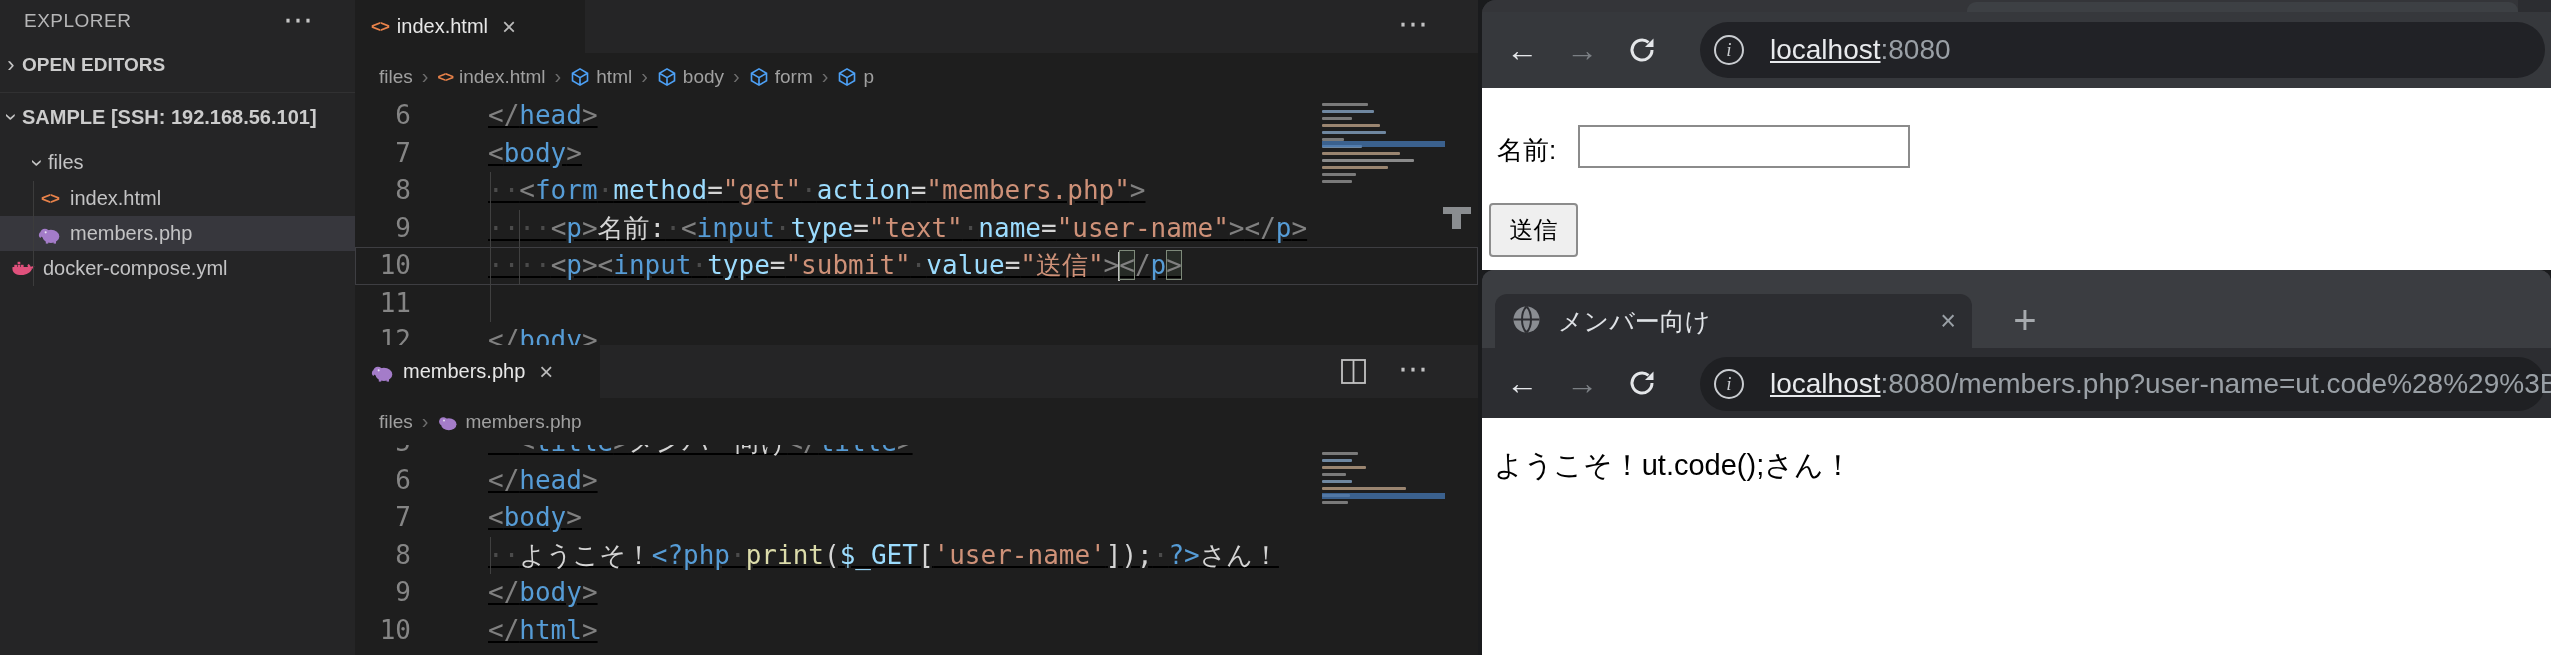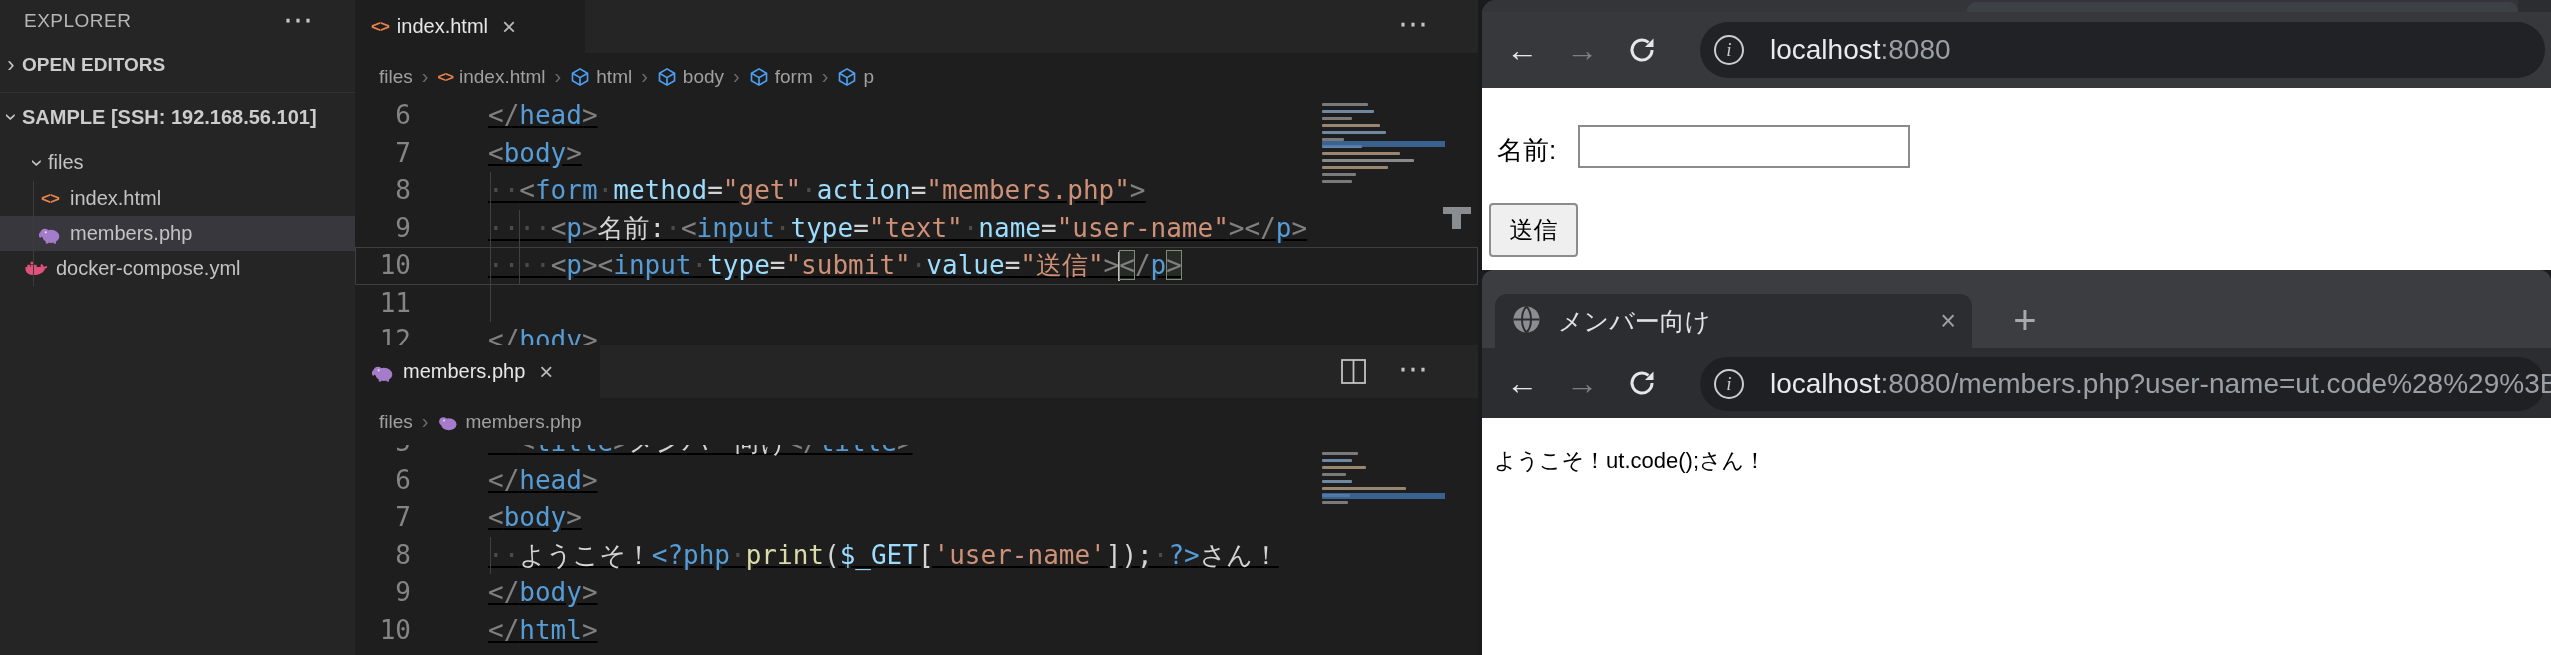--- a/index.html
+++ b/index.html
@@ -65,21 +65,21 @@
   .bwin{left:4px;width:1069px;overflow:hidden;}
   #bwin1{top:0;height:270px;border-radius:14px 0 0 0;background:#343539;}
   #bwin2{top:270px;height:385px;border-radius:12px 12px 0 0;background:#3b3d41;}
   .nav-arrow{font-size:32px;color:#e4e6e9;}
   .nav-arrow.dis{color:#7b7f84;}
   .pill{background:#212226;border-radius:28px;display:flex;align-items:center;}
   .info-badge{width:30px;height:30px;border-radius:50%;border:2.5px solid #c9ccd0;color:#c9ccd0;
               display:flex;align-items:center;justify-content:center;font-size:19px;
               font-family:"Liberation Serif",serif;font-style:italic;flex:0 0 30px;box-sizing:border-box;}
   .url{font-size:28px;white-space:nowrap;margin-left:26px;}
-  .url .host{color:#e8eaed;}
+  .url .host{color:#e8eaed;text-decoration:underline;}
   .url .rest{color:#9aa0a6;}
 
   
   #b1-sliver{left:0;top:0;width:1069px;height:12px;background:#343539;}
   #b1-tabtop{left:485px;top:2px;width:551px;height:12px;background:#3d4044;border-radius:9px 9px 0 0;}
   #b1-tabtop-right{left:1036px;top:0;width:33px;height:12px;background:#2c2d31;}
   #b1-toolbar{left:0;top:12px;width:1069px;height:76px;background:#36383c;display:flex;align-items:center;}
   #b1-pill{left:218px;top:22px;right:6px;height:56px;}
   #b1-content{left:0;top:88px;width:1069px;height:182px;background:#ffffff;color:#000;}
   #b1-name-label{left:15px;top:45px;font-size:26px;}
@@ -92,21 +92,21 @@
   #b2-strip{left:0;top:0;width:1069px;height:78px;background:#3b3d41;}
   #b2-tab{left:13px;top:24px;width:477px;height:54px;background:#2c2d31;border-radius:12px 12px 0 0;
           display:flex;align-items:center;padding:0 16px;box-sizing:border-box;}
   #b2-tab-title{color:#dfe2e6;font-size:25px;margin-left:16px;flex:1;white-space:nowrap;overflow:hidden;}
   #b2-tab-x{color:#9aa0a6;font-size:27px;}
   #b2-newtab{left:521px;top:28px;width:44px;height:44px;color:#a6aaae;font-size:40px;line-height:40px;
              display:flex;align-items:center;justify-content:center;font-weight:200;}
   #b2-toolbar{left:0;top:78px;width:1069px;height:70px;background:#2c2d31;display:flex;align-items:center;}
   #b2-pill{left:218px;top:87px;right:6px;height:54px;background:#1f2023;}
   #b2-content{left:0;top:148px;width:1069px;height:237px;background:#ffffff;color:#000;}
-  #b2-welcome{left:12px;top:28px;font-size:22px;}
+  #b2-welcome{left:12px;top:28px;font-size:29px;}
 
   .tb-btn{margin-left:20px;display:flex;align-items:center;justify-content:center;width:40px;}
 </style>
 </head>
 <body>
 
 <div id="root">
 
   <div id="vscode" class="abs">
 
@@ -143,21 +143,21 @@
               <circle cx="4.6" cy="7.6" r="3.1" fill="#a47cc9"></circle>
               <path d="M2 7.2 q-1.4 1.6 0 3" stroke="#a47cc9" stroke-width="1.4" fill="none"></path>
               <circle cx="5.1" cy="6.9" r="0.7" fill="#e8e0f2"></circle>
               <rect x="5.2" y="12.6" width="1.6" height="1.8" fill="#a47cc9"></rect>
               <rect x="10.4" y="12.6" width="1.6" height="1.8" fill="#a47cc9"></rect>
             </svg>
         </span>
         <span>members.php</span>
       </div>
 
-      <div class="abs sb-row" style="top:251px;padding-left:24px;">
+      <div class="abs sb-row" style="top:251px;padding-left:11px;">
         <span class="fico">
           <svg width="24" height="24" viewBox="0 0 16 16">
               <path d="M1 8 h12 c1.5 0 2.3-.8 2.6-1.6 -0.8-.4-2-.3-2.4.2 -.2-1-.8-1.6-1.6-2l-.7 1 .4 1 H1 c-.3 1.6.2 3.4 1.6 4.4 1 .8 2.6 1 4.4 1 3.4 0 6-1.6 7-4" fill="#e0517c"></path>
               <rect x="2.2" y="5.2" width="1.8" height="1.6" fill="#e0517c"></rect>
               <rect x="4.4" y="5.2" width="1.8" height="1.6" fill="#e0517c"></rect>
               <rect x="6.6" y="5.2" width="1.8" height="1.6" fill="#e0517c"></rect>
               <rect x="4.4" y="3.2" width="1.8" height="1.6" fill="#e0517c"></rect>
             </svg>
         </span>
         <span>docker-compose.yml</span>

